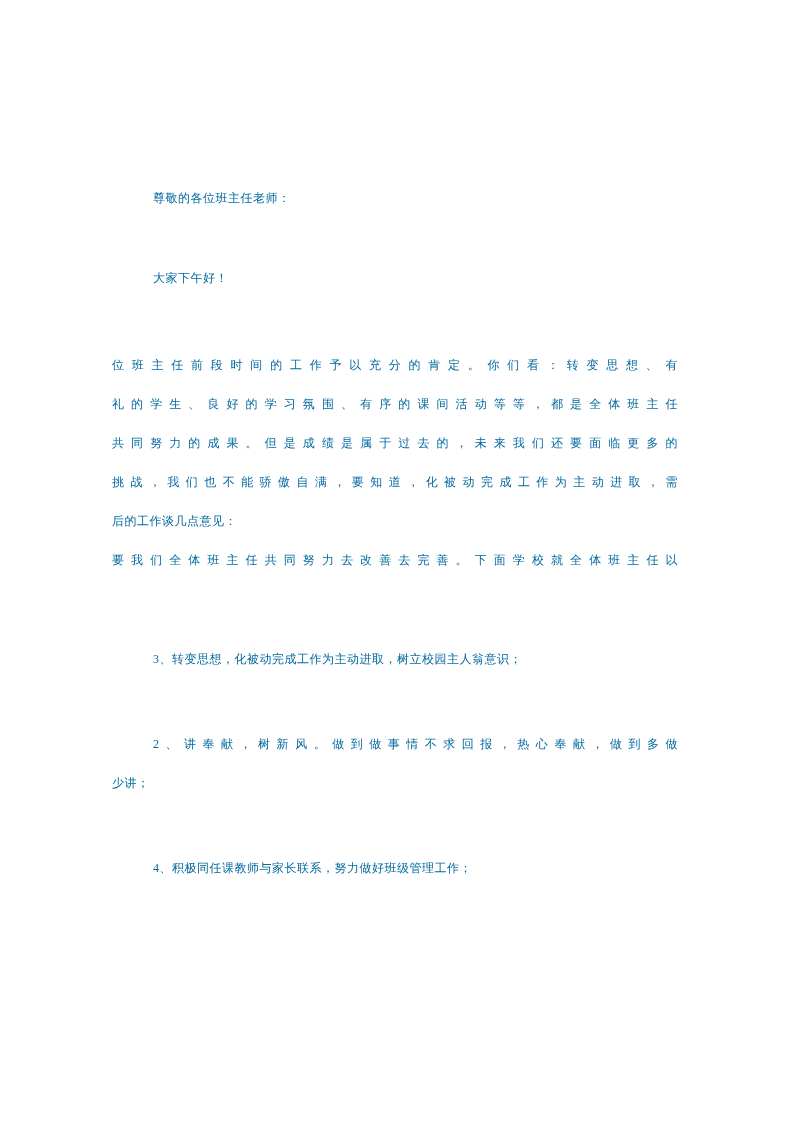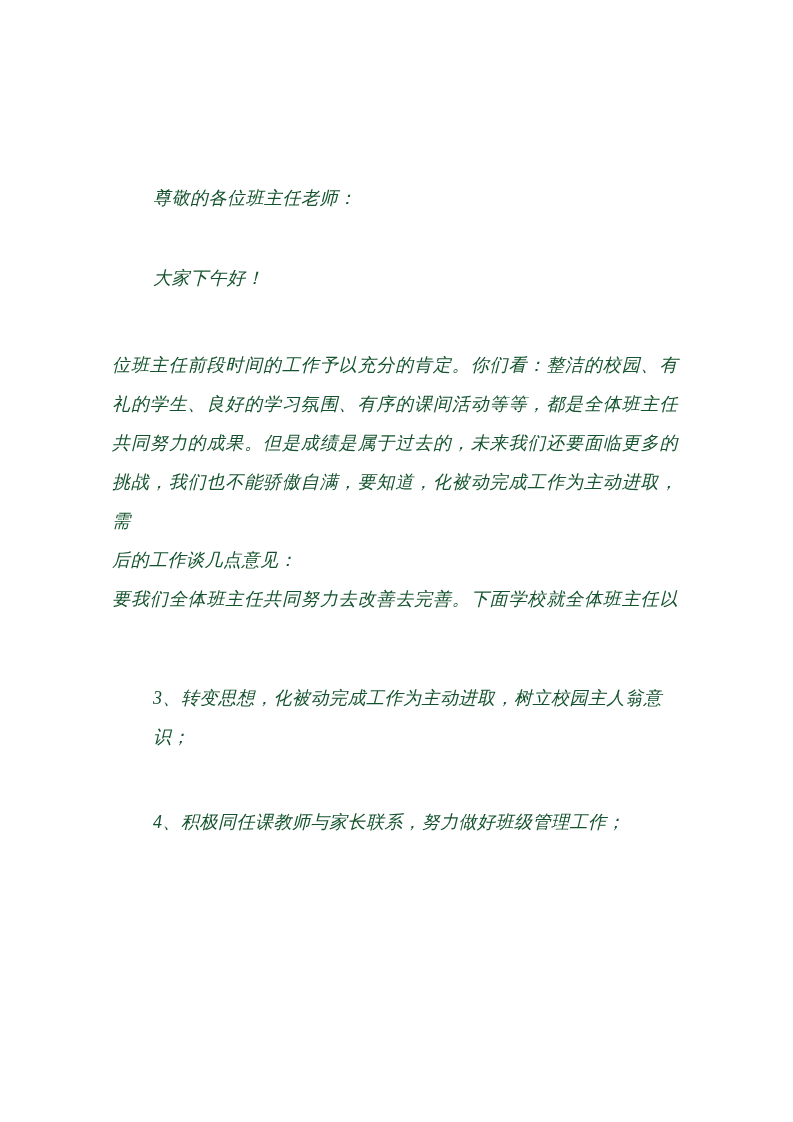--- a/index.html
+++ b/index.html
@@ -25,27 +25,26 @@
     width: 566px;
   }
   .paragraph {
     margin: 0 0 46px 0;
   }
   
   .paragraph:nth-child(1) { margin-bottom: 41px; }
   .paragraph:nth-child(2) { margin-bottom: 48px; }
   .paragraph:nth-child(3) { margin-bottom: 60px; }
   .line {
-    font-size: 18px;
+    font-size: 12px;
     line-height: 39px;
-    color: #14532d;
+    color: #0369a1;
     text-align: left;
     white-space: normal;
     letter-spacing: 0.5px;
-    font-style: italic;
   }
   
   .line.fill {
     text-align: justify;
     text-align-last: justify;
     text-justify: inter-ideograph;
   }
   
   .line.first {
     padding-left: 41px;
@@ -56,27 +55,31 @@
 
 <div class="page">
   <div class="content">
       <div class="paragraph">
         <div class="line first">尊敬的各位班主任老师：</div>
       </div>
       <div class="paragraph">
         <div class="line first">大家下午好！</div>
       </div>
       <div class="paragraph">
-        <div class="line fill">位班主任前段时间的工作予以充分的肯定。你们看：整洁的校园、有</div>
+        <div class="line fill">位班主任前段时间的工作予以充分的肯定。你们看：转变思想、有</div>
         <div class="line fill">礼的学生、良好的学习氛围、有序的课间活动等等，都是全体班主任</div>
         <div class="line fill">共同努力的成果。但是成绩是属于过去的，未来我们还要面临更多的</div>
         <div class="line fill">挑战，我们也不能骄傲自满，要知道，化被动完成工作为主动进取，需</div>
         <div class="line">后的工作谈几点意见：</div>
         <div class="line fill">要我们全体班主任共同努力去改善去完善。下面学校就全体班主任以</div>
       </div>
       <div class="paragraph">
         <div class="line first">3、转变思想，化被动完成工作为主动进取，树立校园主人翁意识；</div>
       </div>
       <div class="paragraph">
+        <div class="line first fill">2、讲奉献，树新风。做到做事情不求回报，热心奉献，做到多做</div>
+        <div class="line">少讲；</div>
+      </div>
+      <div class="paragraph">
         <div class="line first">4、积极同任课教师与家长联系，努力做好班级管理工作；</div>
       </div>
     </div>
 </div>
 
 </body></html>

